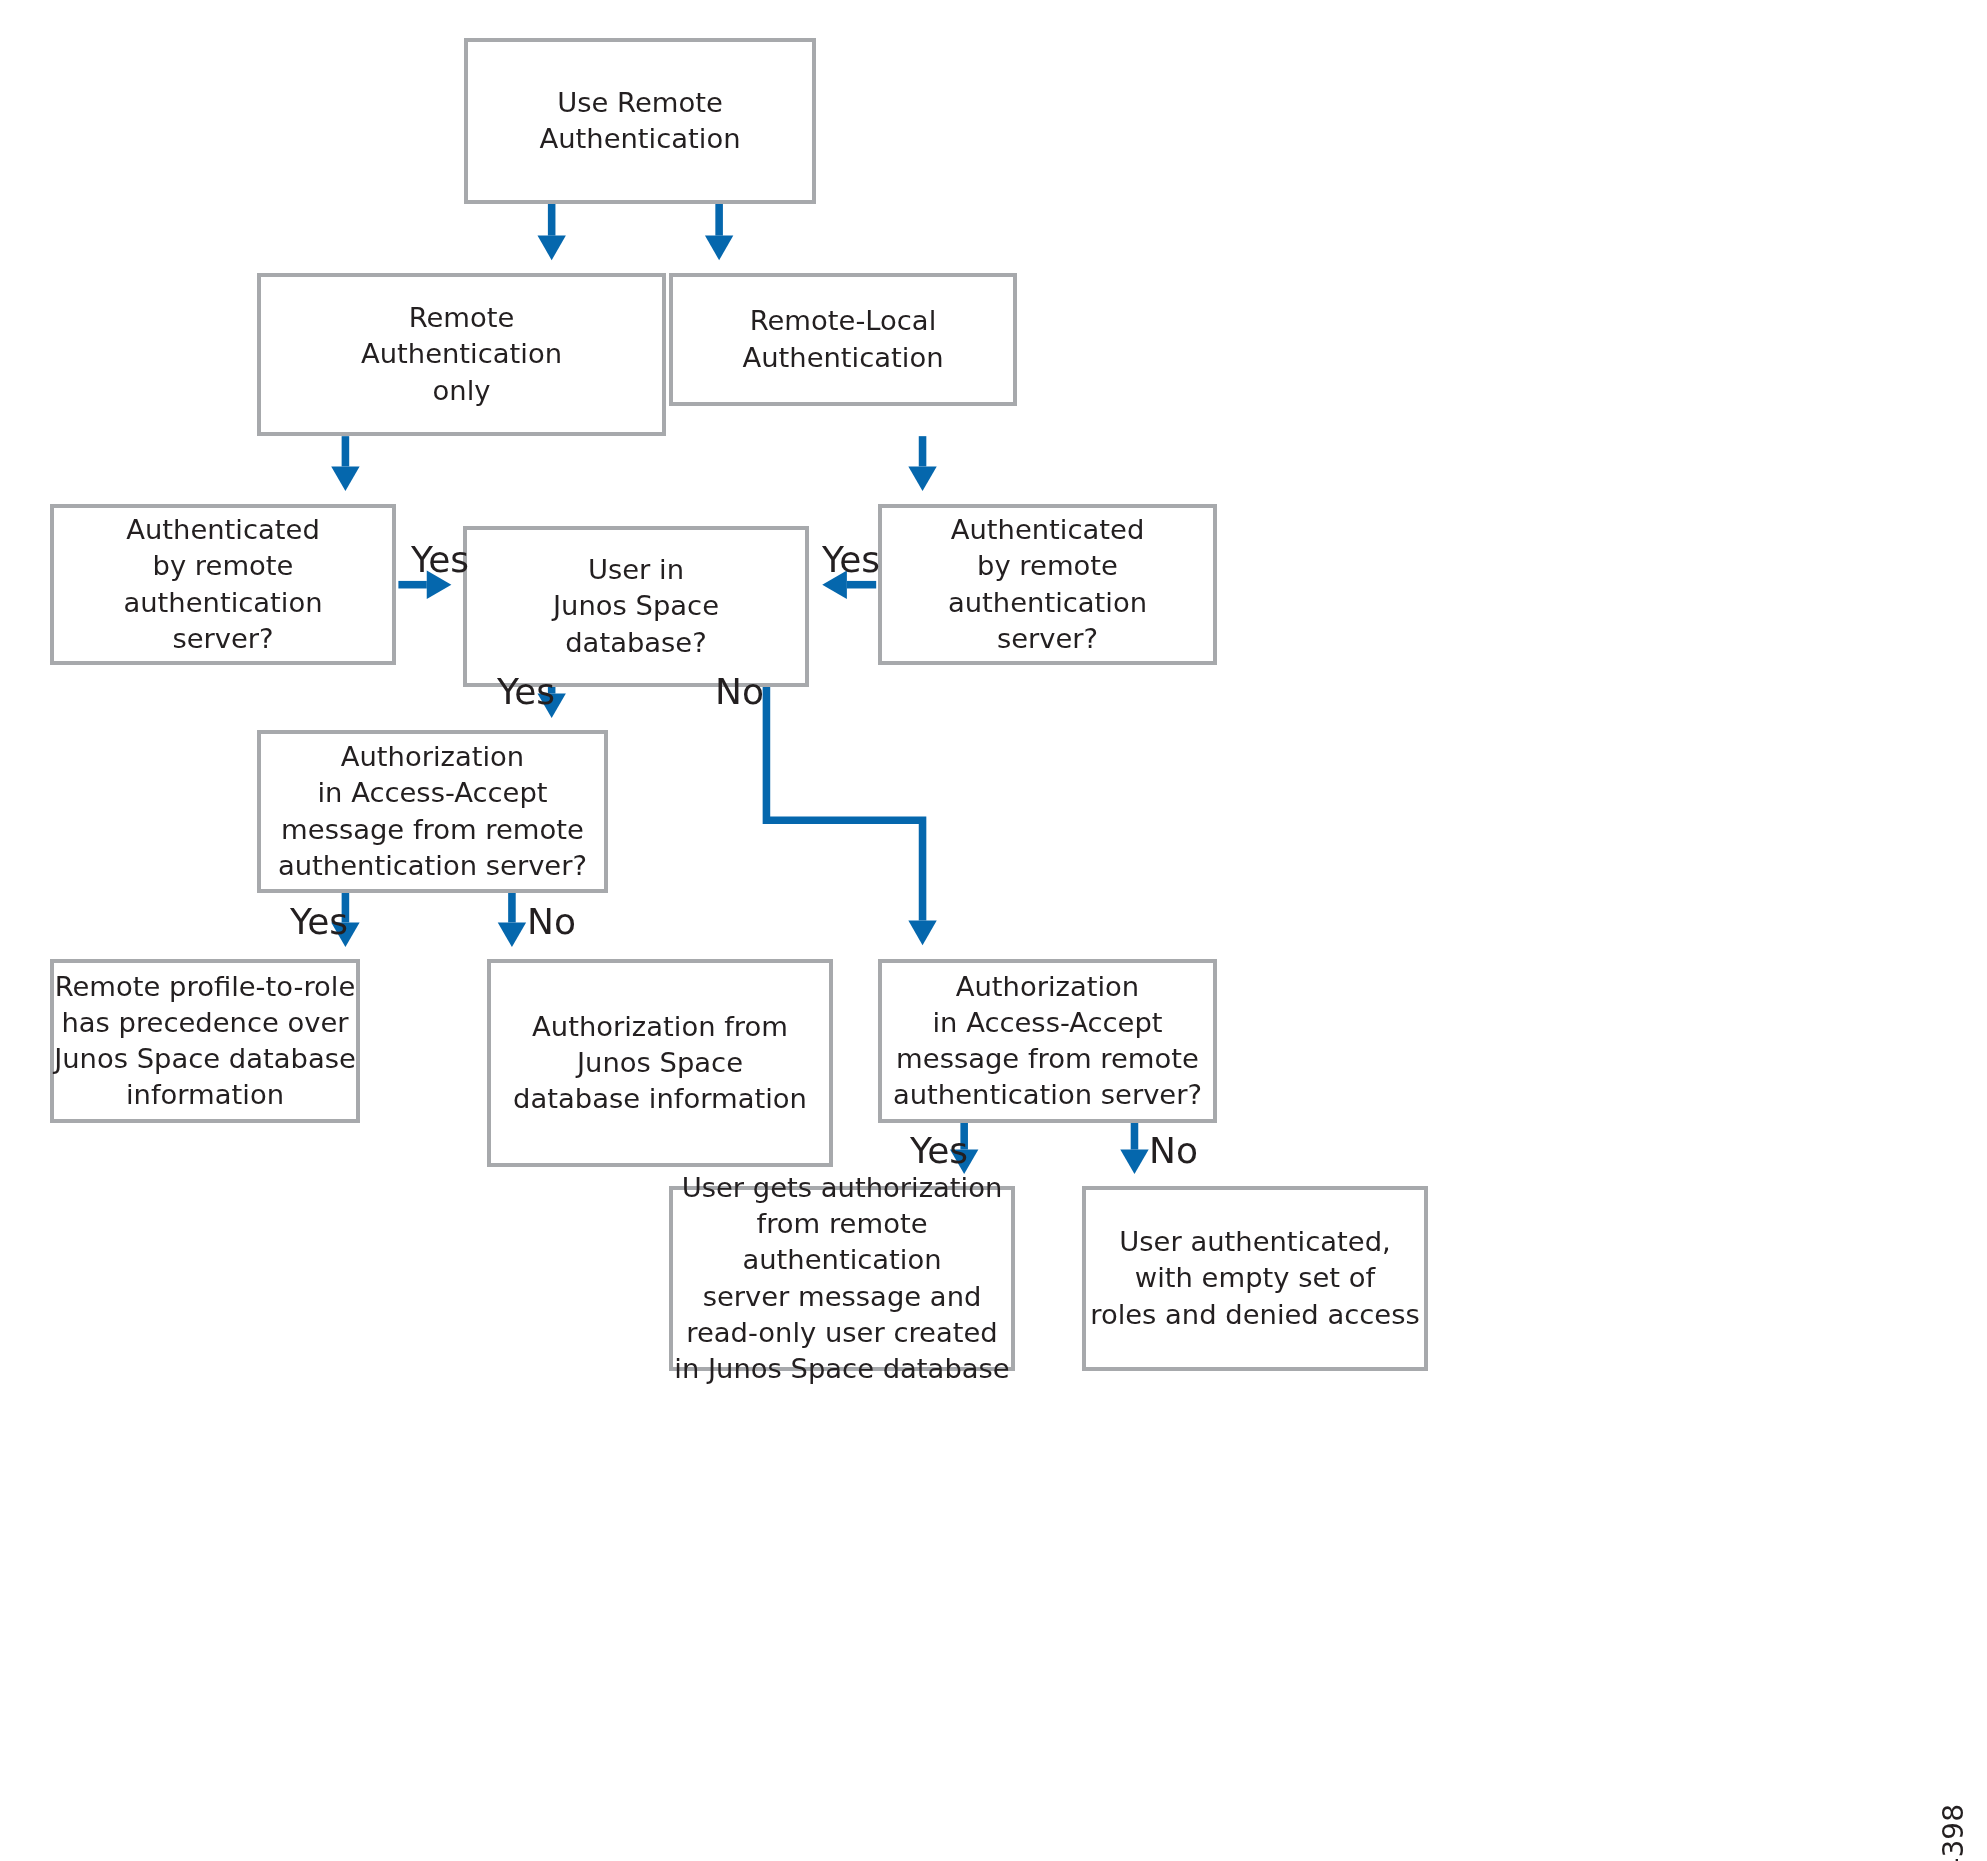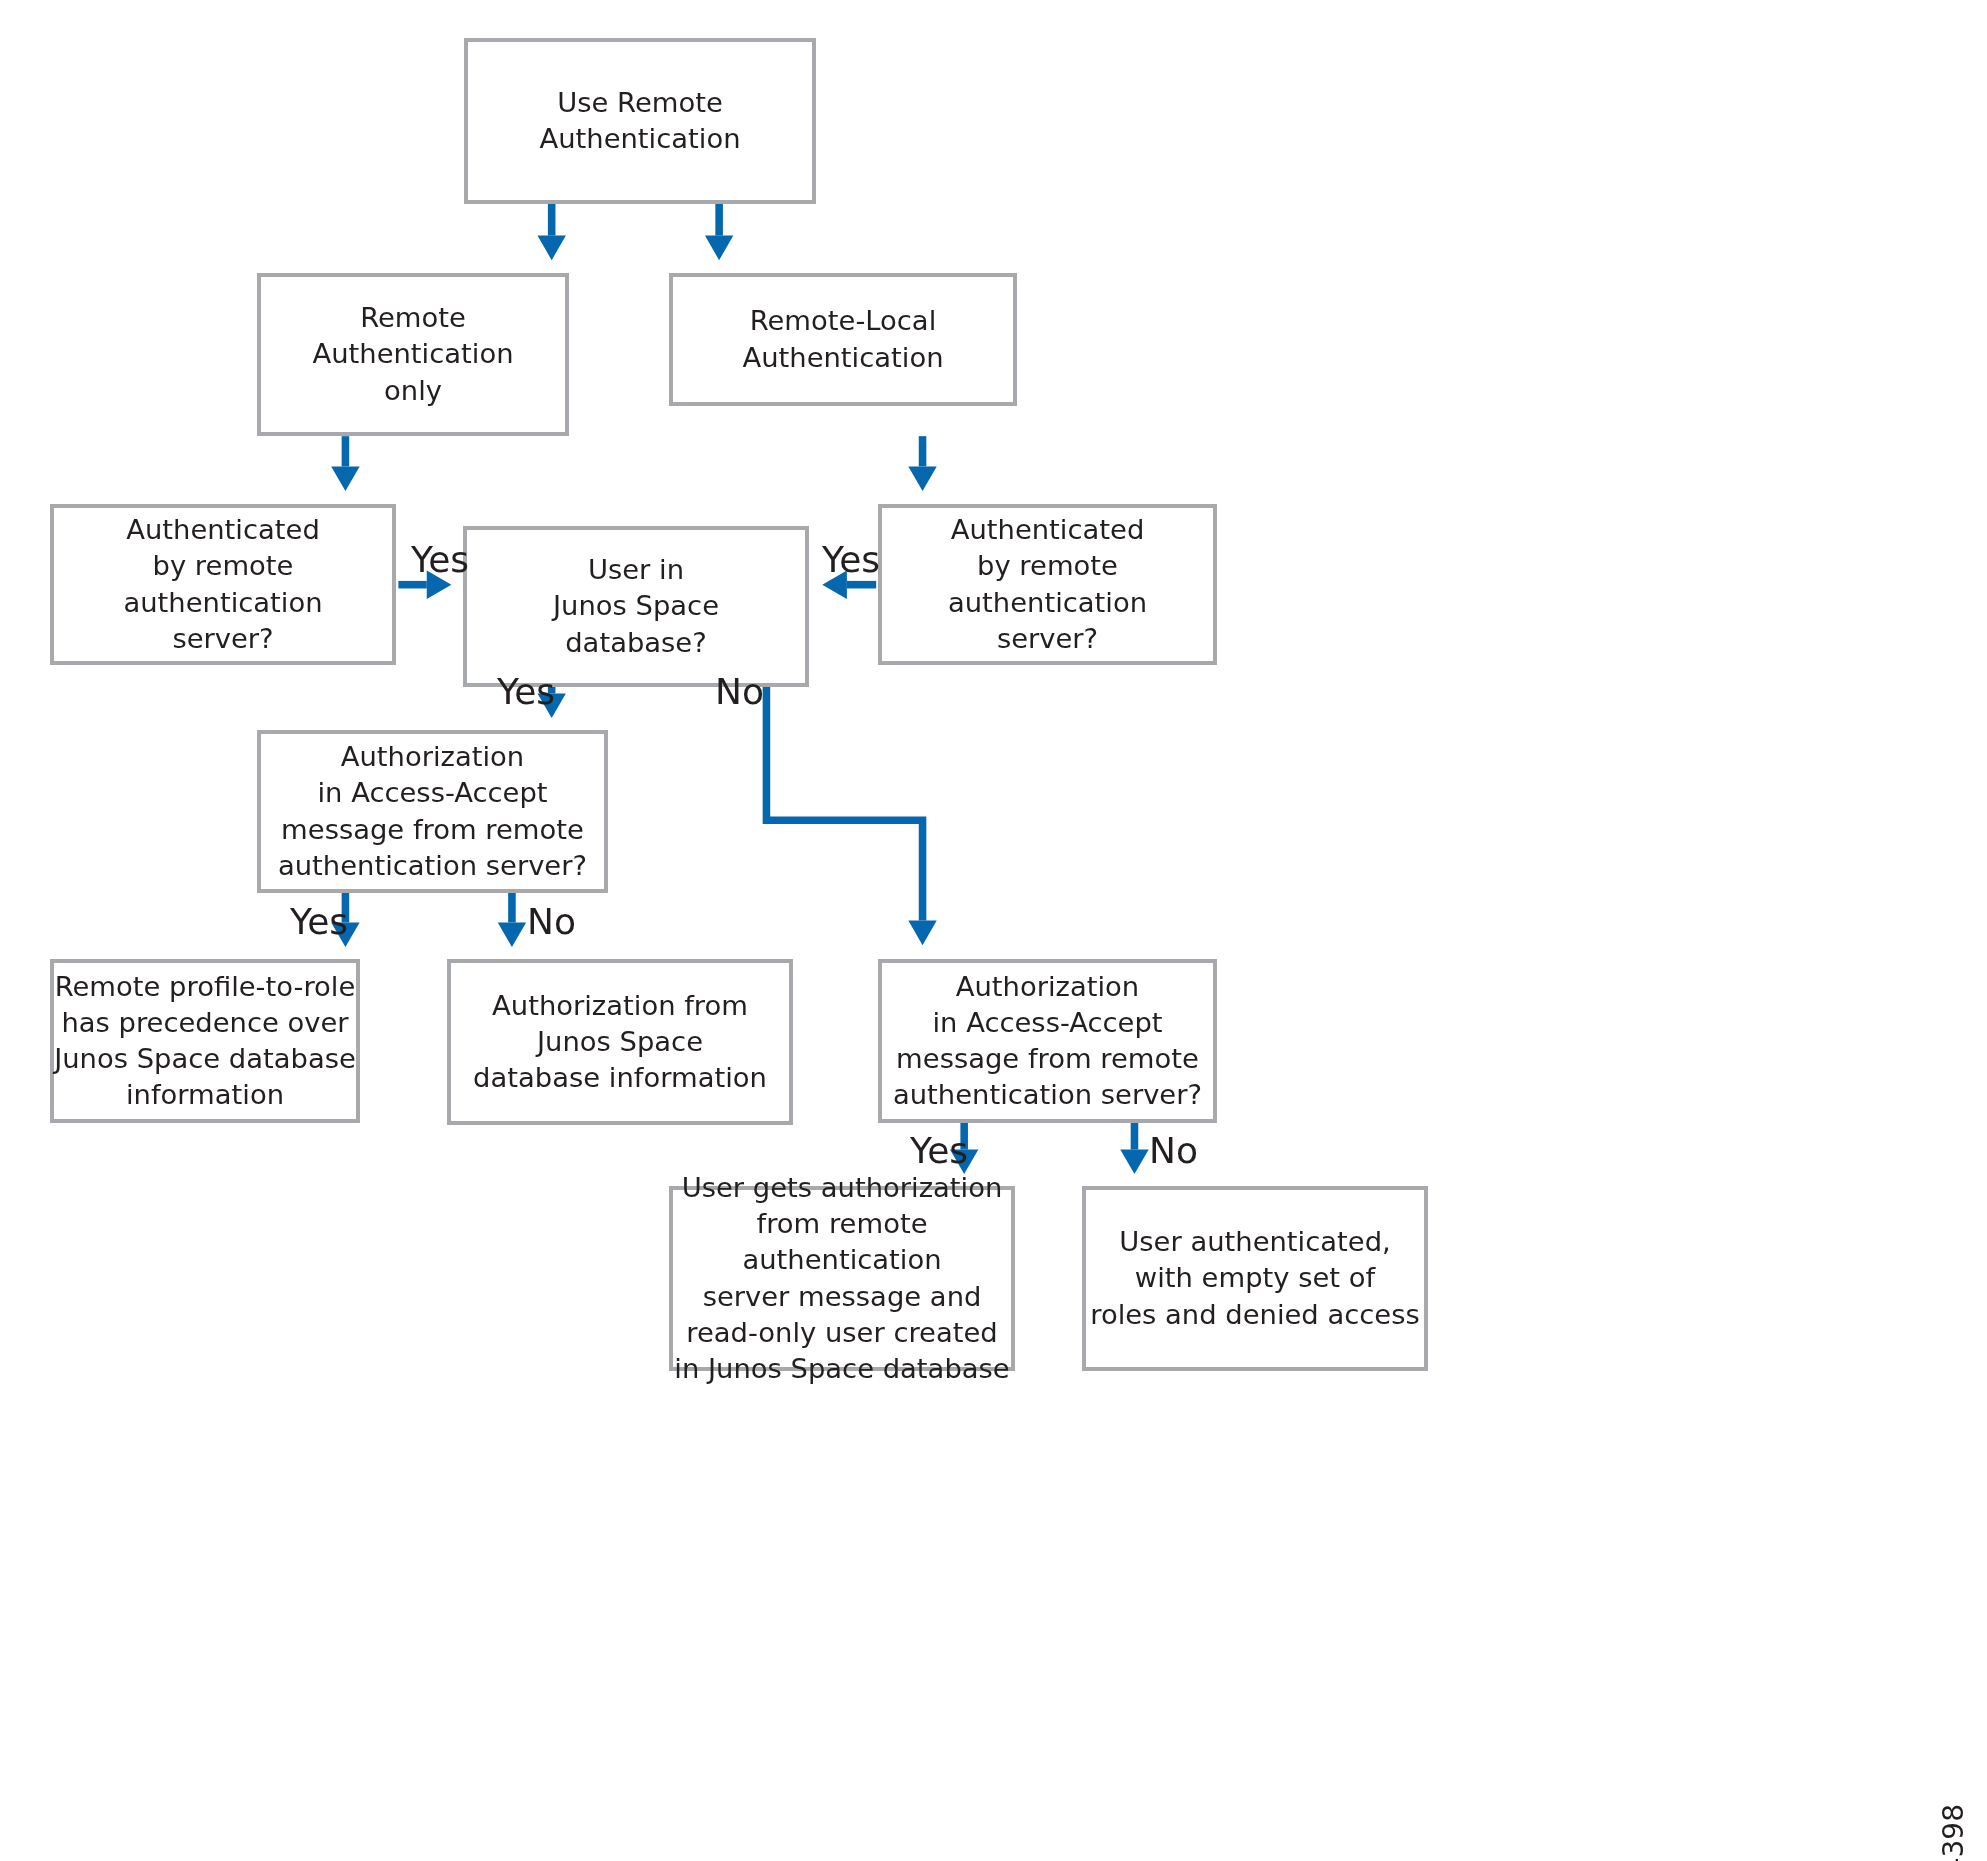--- a/index.html
+++ b/index.html
@@ -116,21 +116,21 @@
         <polygon points="1019,1241 1004,1215 1034,1215" fill="#0567ad"></polygon>
       </g>
       <g>
         <polyline points="1199,1186 1199,1215" fill="none" stroke="#0567ad" stroke-width="8" stroke-linejoin="miter" stroke-linecap="butt"></polyline>
         <polygon points="1199,1241 1184,1215 1214,1215" fill="#0567ad"></polygon>
       </g>
     </svg>
   <div id="nodes">
       <div class="node" style="left: 464px; top: 38px; width: 352px; height: 166px; border-color: rgb(167, 169, 172);">Use Remote
 Authentication</div>
-      <div class="node" style="left: 257px; top: 273px; width: 312px; height: 163px; border-color: rgb(167, 169, 172);">Remote
+      <div class="node" style="left: 257px; top: 273px; width: 409px; height: 163px; border-color: rgb(167, 169, 172);">Remote
 Authentication
 only</div>
       <div class="node" style="left: 669px; top: 273px; width: 348px; height: 133px; border-color: rgb(167, 169, 172);">Remote-Local
 Authentication</div>
       <div class="node" style="left: 50px; top: 504px; width: 346px; height: 161px; border-color: rgb(167, 169, 172);">Authenticated
 by remote
 authentication
 server?</div>
       <div class="node" style="left: 463px; top: 526px; width: 346px; height: 161px; border-color: rgb(167, 169, 172);">User in
 Junos Space
@@ -140,21 +140,21 @@
 authentication
 server?</div>
       <div class="node" style="left: 257px; top: 730px; width: 351px; height: 163px; border-color: rgb(167, 169, 172);">Authorization
 in Access-Accept
 message from remote
 authentication server?</div>
       <div class="node" style="left: 50px; top: 959px; width: 310px; height: 164px; border-color: rgb(167, 169, 172);">Remote profile-to-role
 has precedence over
 Junos Space database
 information</div>
-      <div class="node" style="left: 447px; top: 959px; width: 346px; height: 166px; border-color: rgb(167, 169, 172);">Authorization from
+      <div class="node" style="left: 487px; top: 959px; width: 346px; height: 208px; border-color: rgb(167, 169, 172);">Authorization from
 Junos Space
 database information</div>
       <div class="node" style="left: 878px; top: 959px; width: 339px; height: 164px; border-color: rgb(167, 169, 172);">Authorization
 in Access-Accept
 message from remote
 authentication server?</div>
       <div class="node" style="left: 669px; top: 1186px; width: 346px; height: 185px; border-color: rgb(167, 169, 172);">User gets authorization
 from remote authentication
 server message and
 read-only user created

